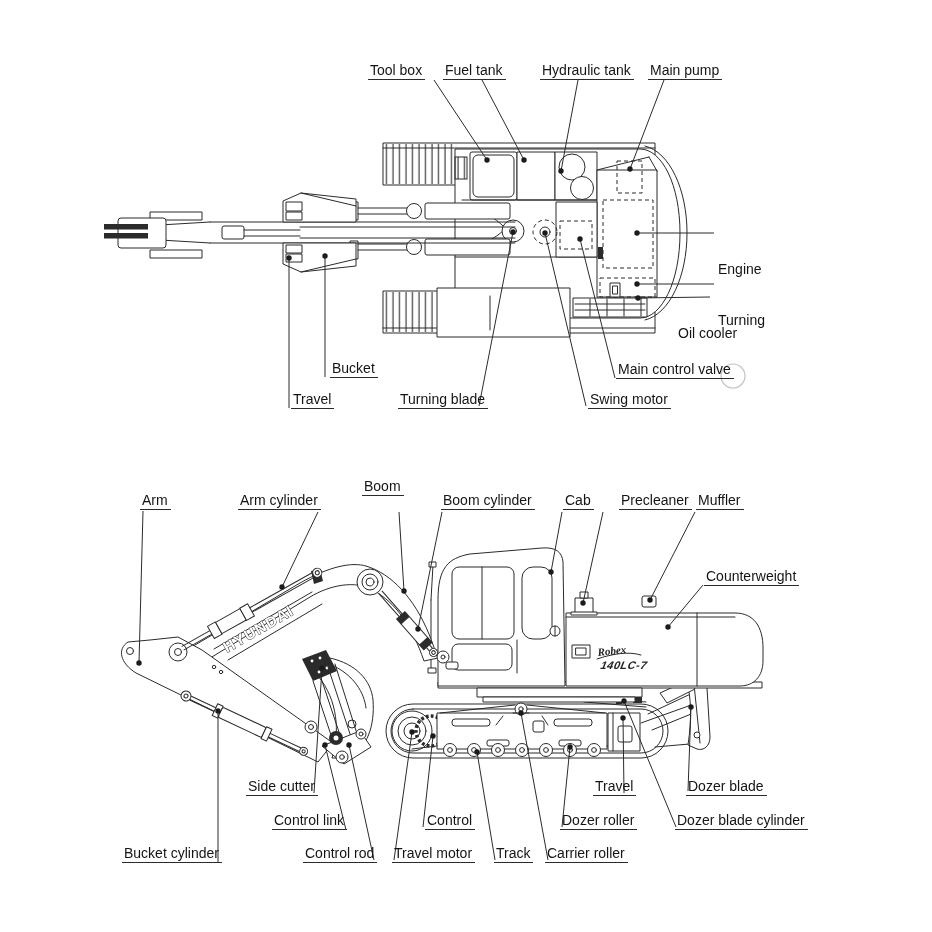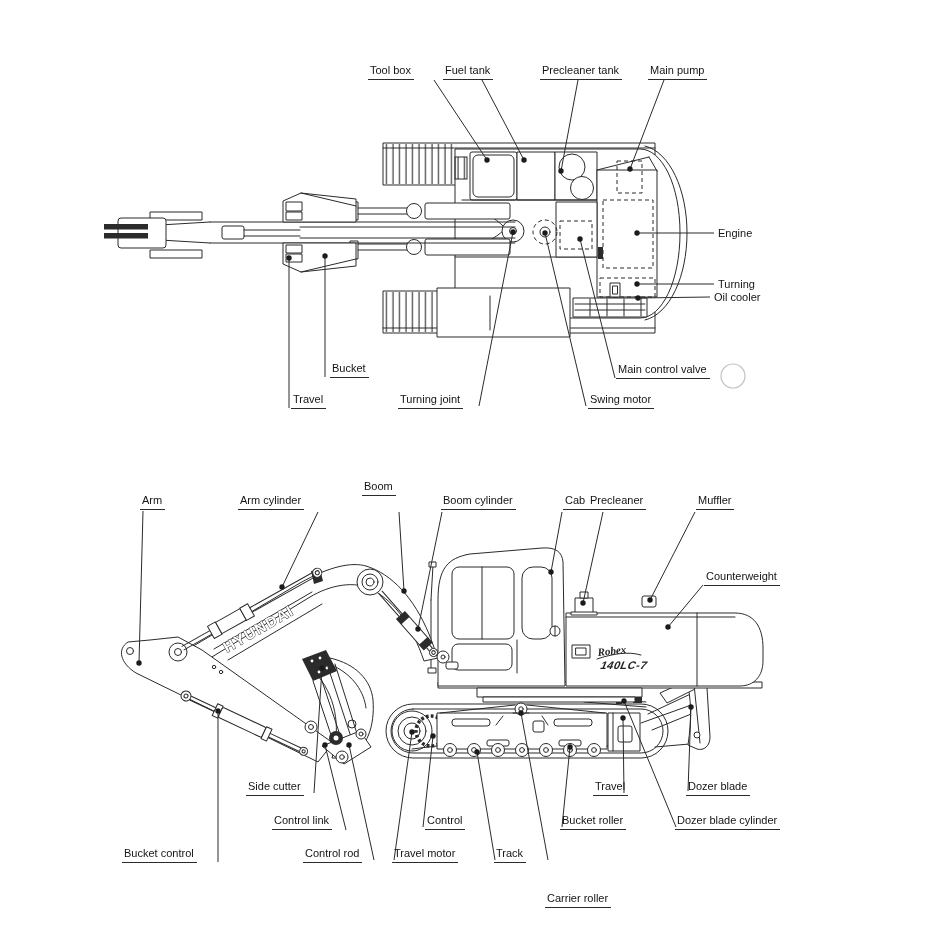--- a/index.html
+++ b/index.html
@@ -1,21 +1,21 @@
 <!DOCTYPE html>
 <html><head>
 <meta charset="utf-8">
 <style>
   html,body{margin:0;padding:0;background:#fff;}
   .stage{position:relative;width:932px;height:932px;background:#fff;overflow:hidden;
          font-family:"Liberation Sans", sans-serif;}
   .stage svg{position:absolute;left:0;top:0;}
-  .lbl{position:absolute;z-index:2;font-size:11px;line-height:14px;color:#141414;
+  .lbl{position:absolute;z-index:2;font-size:14px;line-height:14px;color:#141414;
        white-space:nowrap;padding:0 3px 2px 2px;border-bottom:1.2px solid #2b2b2b;}
-  .lbl.plain{border-bottom:none;padding:0;}
+  .lbl.plain{border-bottom:none;padding:0;margin-top:36px;}
   
   svg .ln{stroke:#2b2b2b;stroke-width:1;fill:none;stroke-linejoin:round;stroke-linecap:round;}
   svg .w{stroke:#2b2b2b;stroke-width:1;fill:#ffffff;stroke-linejoin:round;}
   svg .k{fill:#2b2b2b;stroke:none;}
   svg .wd{fill:#ffffff;stroke:none;}
   svg .dash{stroke:#2b2b2b;stroke-width:1;fill:none;stroke-dasharray:4 3;}
   svg .dot{fill:#1b1b1b;stroke:none;}
   svg .leader{stroke:#2b2b2b;stroke-width:1;fill:none;}
   svg text{stroke:none;}
   svg .brand{font:700 15px "Liberation Sans", sans-serif;letter-spacing:1.5px;
@@ -388,45 +388,45 @@
         <circle class="dot" cx="623" cy="718" r="2.7"></circle>
     <line class="leader" x1="688" y1="791" x2="691" y2="707"></line>
         <circle class="dot" cx="691" cy="707" r="2.7"></circle>
     <line class="leader" x1="676" y1="827" x2="624" y2="701"></line>
         <circle class="dot" cx="624" cy="701" r="2.7"></circle>
   </g>
 </svg>
 
 <div class="lbl" style="left:368px;top:63px">Tool box</div>
 <div class="lbl" style="left:443px;top:63px">Fuel tank</div>
-<div class="lbl" style="left:540px;top:63px">Precleaner tank</div>
+<div class="lbl" style="left:540px;top:63px">Hydraulic tank</div>
 <div class="lbl" style="left:648px;top:63px">Main pump</div>
 <div class="lbl plain" style="left:718px;top:226px">Engine</div>
 <div class="lbl plain" style="left:718px;top:277px">Turning</div>
-<div class="lbl plain" style="left:714px;top:290px">Oil cooler</div>
+<div class="lbl plain" style="left:678px;top:290px">Oil cooler</div>
 <div class="lbl" style="left:330px;top:361px">Bucket</div>
 <div class="lbl" style="left:291px;top:392px">Travel</div>
-<div class="lbl" style="left:398px;top:392px">Turning joint</div>
+<div class="lbl" style="left:398px;top:392px">Turning blade</div>
 <div class="lbl" style="left:588px;top:392px">Swing motor</div>
 <div class="lbl" style="left:616px;top:362px">Main control valve</div>
 
 <div class="lbl" style="left:140px;top:493px">Arm</div>
 <div class="lbl" style="left:238px;top:493px">Arm cylinder</div>
 <div class="lbl" style="left:362px;top:479px">Boom</div>
 <div class="lbl" style="left:441px;top:493px">Boom cylinder</div>
 <div class="lbl" style="left:563px;top:493px">Cab</div>
-<div class="lbl" style="left:588px;top:493px">Precleaner</div>
+<div class="lbl" style="left:619px;top:493px">Precleaner</div>
 <div class="lbl" style="left:696px;top:493px">Muffler</div>
 <div class="lbl" style="left:704px;top:569px">Counterweight</div>
 <div class="lbl" style="left:246px;top:779px">Side cutter</div>
 <div class="lbl" style="left:272px;top:813px">Control link</div>
 <div class="lbl" style="left:303px;top:846px">Control rod</div>
-<div class="lbl" style="left:122px;top:846px">Bucket control</div>
+<div class="lbl" style="left:122px;top:846px">Bucket cylinder</div>
 <div class="lbl" style="left:425px;top:813px">Control</div>
 <div class="lbl" style="left:392px;top:846px">Travel motor</div>
 <div class="lbl" style="left:494px;top:846px">Track</div>
-<div class="lbl" style="left:545px;top:891px">Carrier roller</div>
-<div class="lbl" style="left:560px;top:813px">Bucket roller</div>
+<div class="lbl" style="left:545px;top:846px">Carrier roller</div>
+<div class="lbl" style="left:560px;top:813px">Dozer roller</div>
 <div class="lbl" style="left:593px;top:779px">Travel</div>
 <div class="lbl" style="left:686px;top:779px">Dozer blade</div>
 <div class="lbl" style="left:675px;top:813px">Dozer blade cylinder</div>
 
 </div>
 
 </body></html>

